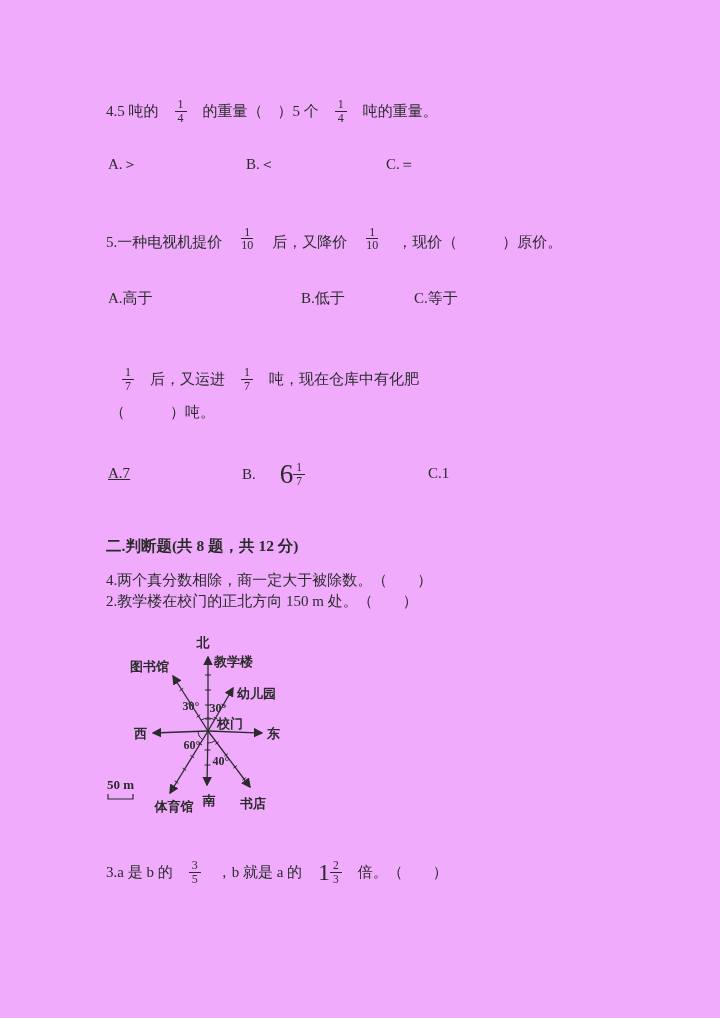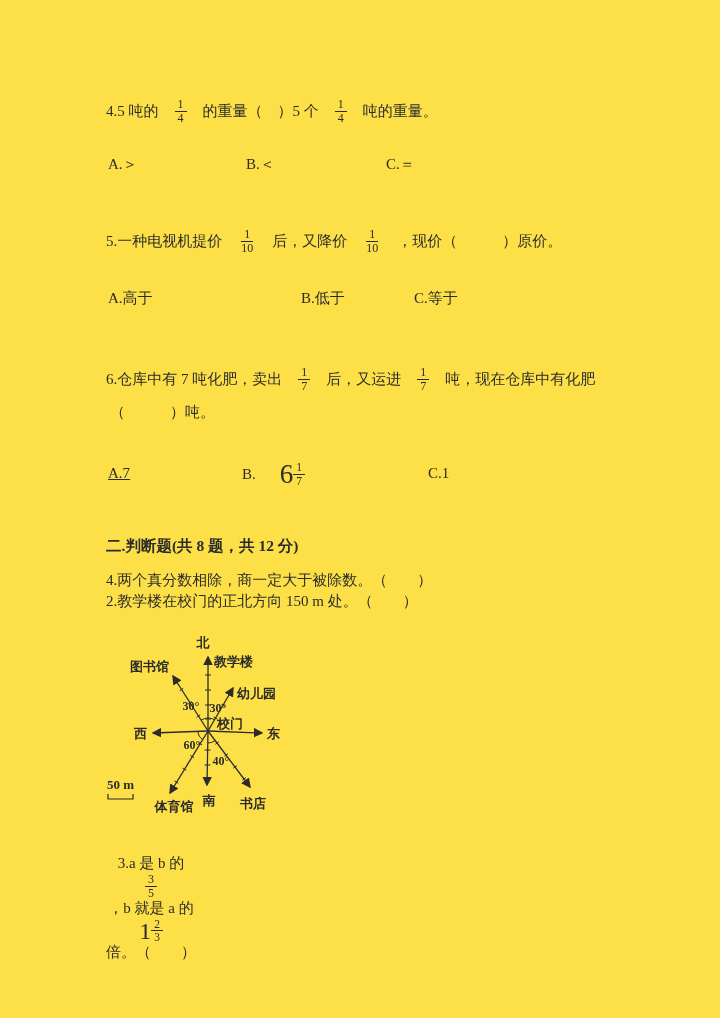--- a/index.html
+++ b/index.html
@@ -1,20 +1,20 @@
 <!DOCTYPE html>
 <html><head>
 <meta charset="utf-8">
 <style>
   html,body{margin:0;padding:0;background:#e8e8e8;}
   .page{
     position:relative;
     width:720px;height:1018px;
     margin:0 auto;
-    background:#fde047;
+    background:#f0abfc;
     font-family:"Liberation Serif","DejaVu Serif",serif;
     color:#2b2b2b;
     font-size:15px;
     overflow:hidden;
   }
   .abs{position:absolute;white-space:nowrap;}
   .stem{display:flex;align-items:center;height:36px;}
   .plain{height:20px;line-height:20px;}
   .frac{
     display:inline-flex;flex-direction:column;align-items:center;
@@ -47,40 +47,39 @@
         <span class="fn">1</span>
         <span class="fd">4</span>
       </span>
     <span>吨的重量。</span>
   </div>
 
   <span class="abs optrow" style="left:108px;top:154px;">A.＞</span>
   <span class="abs optrow" style="left:246px;top:154px;">B.＜</span>
   <span class="abs optrow" style="left:386px;top:154px;">C.＝</span>
 
-  <div class="abs stem" style="left:106px;top:223px;">
+  <div class="abs stem" style="left:106px;top:216px;align-items:flex-end;">
     <span>5.一种电视机提价</span>
     <span class="frac">
         <span class="fn">1</span>
         <span class="fd">10</span>
       </span>
     <span>后，又降价</span>
     <span class="frac">
         <span class="fn">1</span>
         <span class="fd">10</span>
       </span>
     <span>，现价（　　　）原价。</span>
   </div>
 
   <span class="abs optrow" style="left:108px;top:288px;">A.高于</span>
   <span class="abs optrow" style="left:262px;top:288px;margin-left:39px;">B.低于</span>
   <span class="abs optrow" style="left:414px;top:288px;">C.等于</span>
 
   <div class="abs stem" style="left:106px;top:361px;">
-    <span>6.仓库中有 7 吨化肥，卖出</span>
     <span class="frac">
         <span class="fn">1</span>
         <span class="fd">7</span>
       </span>
     <span>后，又运进</span>
     <span class="frac">
         <span class="fn">1</span>
         <span class="fd">7</span>
       </span>
     <span>吨，现在仓库中有化肥</span>
@@ -177,21 +176,21 @@
     <text x="114" y="175" text-anchor="middle" class="lbl">南</text>
     <text x="79" y="181" text-anchor="middle" class="lbl">体育馆</text>
     <text x="158" y="178" text-anchor="middle" class="lbl">书店</text>
     <text x="96" y="80" text-anchor="middle" class="ang">30°</text>
     <text x="123" y="82" text-anchor="middle" class="ang">30°</text>
     <text x="97" y="119" text-anchor="middle" class="ang">60°</text>
     <text x="126" y="135" text-anchor="middle" class="ang">40°</text>
     <text x="12" y="159" text-anchor="start" class="lbl">50 m</text>
   </svg>
 
-  <div class="abs stem" style="left:106px;top:854px;flex-direction:column;">
+  <div class="abs stem" style="left:106px;top:854px;">
     <span>3.a 是 b 的</span>
     <span class="frac">
         <span class="fn">3</span>
         <span class="fd">5</span>
       </span>
     <span>，b 就是 a 的</span>
     <span class="mixed" style="margin:0 16px;">
       <span class="mw" style="font-size:24px;">1</span>
       <span class="frac">
           <span class="fn">2</span>

